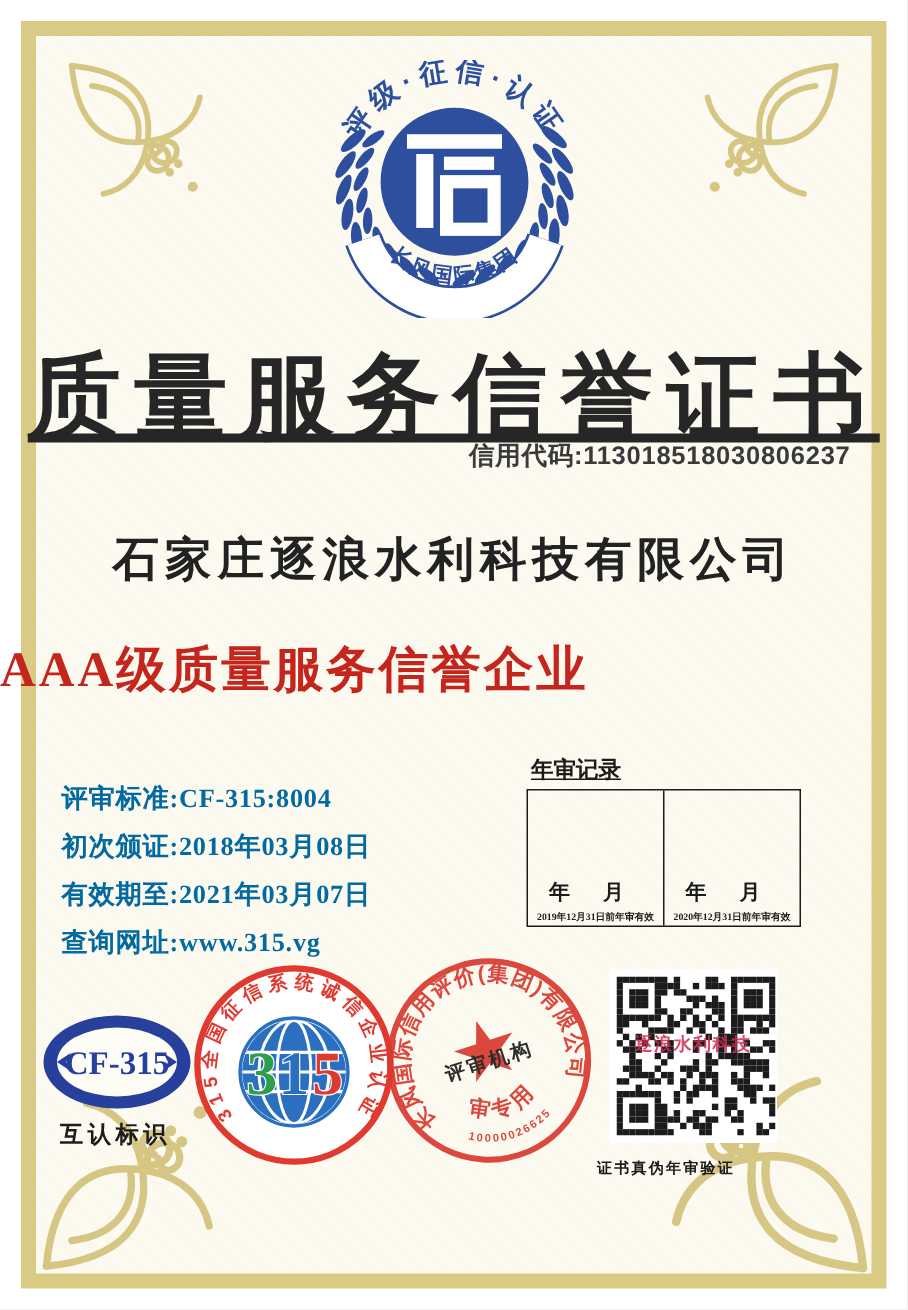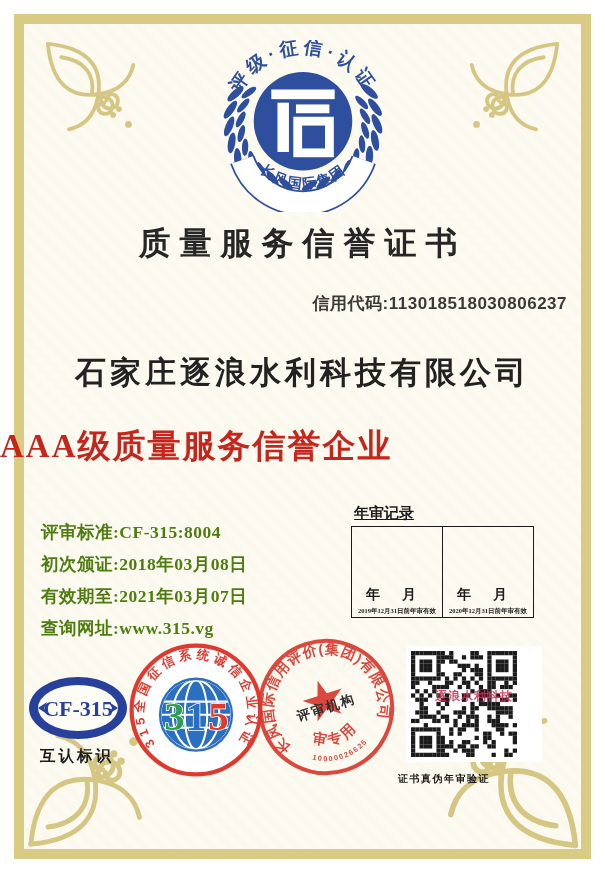--- a/index.html
+++ b/index.html
@@ -6,49 +6,49 @@
   .page{position:relative;width:605px;height:873px;background:#ffffff;overflow:hidden;
         font-family:"Liberation Serif", serif;}
   .frame{position:absolute;left:14px;top:14px;right:14px;bottom:14px;
          border:10px solid #d9cb84;background:#fcfaf1;}
   
   .frame::after{content:"";position:absolute;inset:0;pointer-events:none;
       background:repeating-linear-gradient(45deg,rgba(230,220,180,0.05) 0 6px,rgba(255,255,255,0) 6px 12px);}
   .flourish{position:absolute;opacity:0.9;}
   .emblem{position:absolute;left:50%;top:40px;transform:translateX(-50%);width:176px;height:172px;}
   .title{position:absolute;left:0;right:0;top:222px;text-align:center;
-         font-family:"Liberation Sans", sans-serif;font-weight:900;font-size:32px;
-         letter-spacing:9px;color:#262626;}
+         font-family:"Liberation Sans", sans-serif;font-weight:900;font-size:62px;
+         letter-spacing:9px;color:#262626;text-decoration:underline;}
   .credit{position:absolute;left:0;right:38px;top:292px;text-align:right;
           font-family:"Liberation Sans", sans-serif;font-weight:bold;font-size:17px;color:#3a3a3a;
           letter-spacing:0.5px;}
   .company{position:absolute;left:0;right:0;top:352px;text-align:center;
            font-family:Liberation Mono, monospace;font-weight:900;font-size:31px;
            letter-spacing:4px;color:#222;}
   .award{position:absolute;left:0;right:0;top:424px;text-align:left;
          font-weight:bold;font-size:33px;letter-spacing:2px;color:#c4261d;}
   .details{position:absolute;left:41px;top:516px;font-weight:bold;font-size:17.5px;
-           color:#4d7c0f;line-height:32px;letter-spacing:0.5px;}
+           color:#0369a1;line-height:32px;letter-spacing:0.5px;}
   .review-label{position:absolute;left:354px;top:504px;font-weight:bold;font-size:15px;color:#1b1b1b;text-decoration:underline;}
   .review-box{position:absolute;left:351px;top:526px;width:181px;height:90px;
               border:1.5px solid #1a1a1a;display:flex;background:transparent;}
   .review-cell{position:relative;flex:1 1 50%;}
   .review-cell + .review-cell{border-left:1.5px solid #1a1a1a;}
   .ym{position:absolute;left:0;right:12px;bottom:13px;text-align:center;font-weight:bold;
       font-size:14px;color:#1b1b1b;}
   .ym span{display:inline-block;}
   .ym .gap{width:22px;}
   .caption{position:absolute;left:0;right:0;bottom:1px;text-align:center;
            font-weight:bold;font-size:6.5px;color:#1b1b1b;white-space:nowrap;}
   .cf-logo{position:absolute;left:26px;top:672px;width:104px;height:72px;}
   .mutual{position:absolute;left:40px;top:746px;font-weight:bold;font-size:15.5px;
           letter-spacing:3px;color:#1b1b1b;text-align:center;}
   .globe-logo{position:absolute;left:126px;top:640px;width:140px;height:140px;}
   .seal{position:absolute;left:252px;top:633px;width:148px;height:148px;opacity:0.92;}
-  .qr-wrap{position:absolute;left:406px;top:646px;width:136px;height:116px;background:#ffffff;}
+  .qr-wrap{position:absolute;left:406px;top:646px;width:112px;height:116px;background:#ffffff;}
   .qr-wrap svg{position:absolute;left:5px;top:5px;width:106px;height:106px;}
   .qr-overlay{position:absolute;left:0;right:0;top:42px;text-align:center;
               font-weight:bold;font-size:12px;color:rgba(205,45,80,0.85);letter-spacing:1px;}
   .qr-label{position:absolute;left:398px;top:772px;font-weight:bold;font-size:10px;
             letter-spacing:1.5px;color:#1b1b1b;}
 </style>
 </head>
 <body>
 
 <div class="page">

